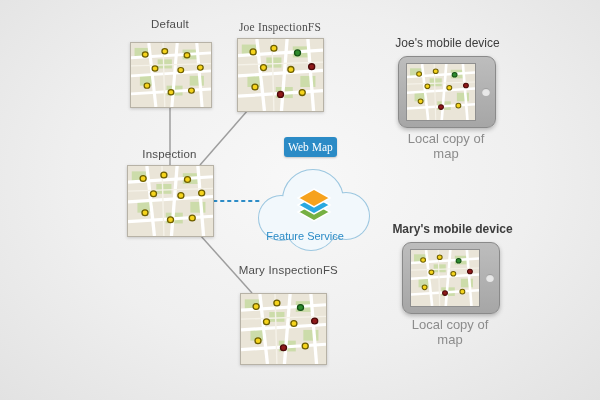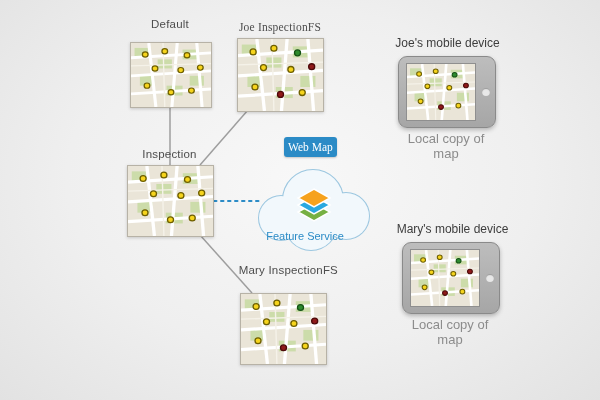--- a/index.html
+++ b/index.html
@@ -217,21 +217,21 @@
     <div class="device-screen" style="width:68px;height:56px;">
       <svg viewBox="0 0 90 78" preserveAspectRatio="none">
           <use href="#map-base"></use>
           <use href="#dots-mixed"></use>
         </svg>
     </div>
     <div class="device-button" style="right:5px;top:31px;"></div>
   </div>
   <div class="device-caption" style="left:398px;top:131px;width:96px;">Local copy of map</div>
 
-  <div class="device-label" style="left:375px;top:222px;width:155px;">Mary's mobile device</div>
+  <div class="device-label" style="left:375px;top:222px;width:155px;font-weight:bold;">Mary's mobile device</div>
   <div class="device" style="left:402px;top:242px;width:96px;height:70px;">
     <div class="device-screen" style="width:68px;height:56px;">
       <svg viewBox="0 0 90 78" preserveAspectRatio="none">
           <use href="#map-base"></use>
           <use href="#dots-mixed"></use>
         </svg>
     </div>
     <div class="device-button" style="right:5px;top:31px;"></div>
   </div>
   <div class="device-caption" style="left:402px;top:317px;width:96px;">Local copy of map</div>

